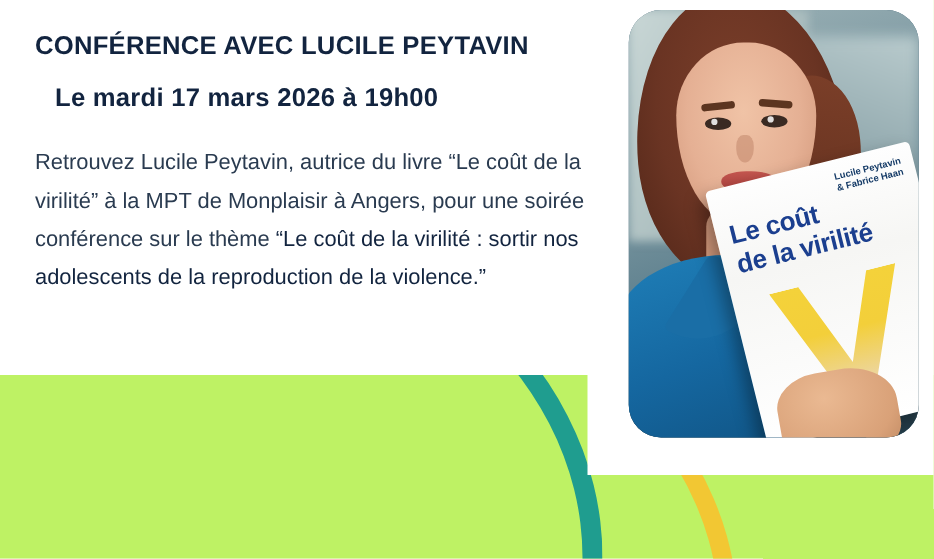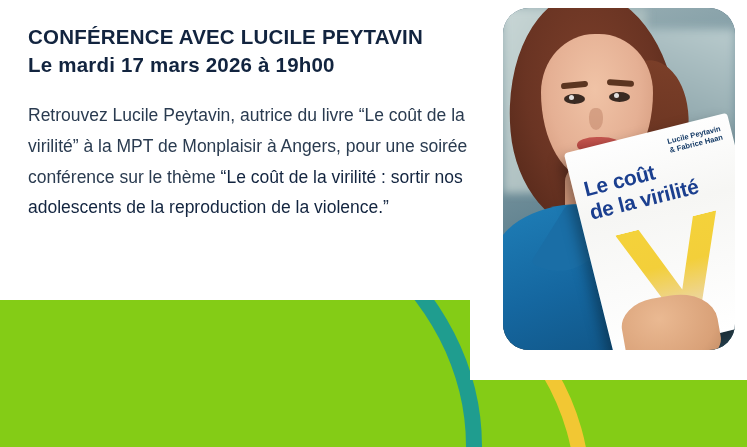--- a/index.html
+++ b/index.html
@@ -10,21 +10,21 @@
     width: 747px;
     height: 447px;
     background: #ffffff;
     font-family: "Liberation Sans", sans-serif;
     overflow: hidden;
   }
   .poster {
     position: relative;
     width: 747px;
     height: 447px;
-    background: #84cc16;
+    background: #bef264;
     overflow: hidden;
   }
 
   
   .swoosh-teal {
     position: absolute;
     left: -250px;
     top: 150px;
     width: 700px;
     height: 560px;
@@ -79,21 +79,21 @@
     letter-spacing: 0.2px;
     line-height: 1.28;
     margin: 0 0 2px 0;
   }
   .subtitle {
     color: #12243f;
     font-size: 20.5px;
     font-weight: bold;
     letter-spacing: 0.2px;
     line-height: 1.28;
-    margin: 0;
+    margin: 16px;
   }
   .body-text {
     margin: 22px 0 0 0;
     color: #2a3b50;
     font-size: 17.5px;
     font-weight: normal;
     line-height: 1.75;
   }
   .body-text .bold {
     font-weight: normal;

